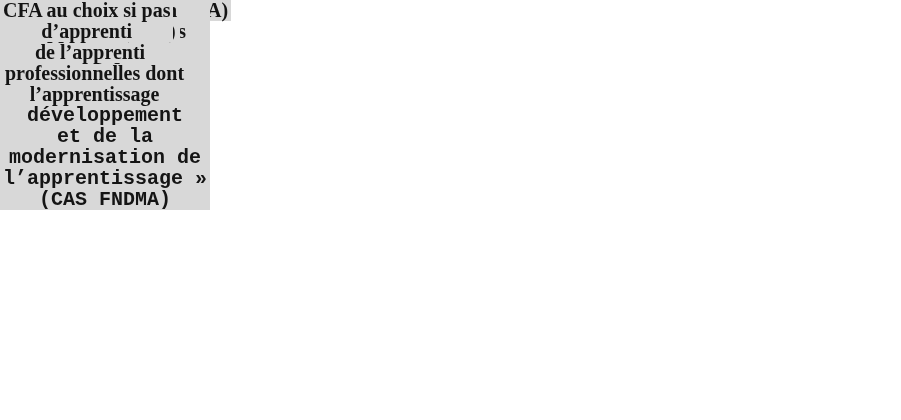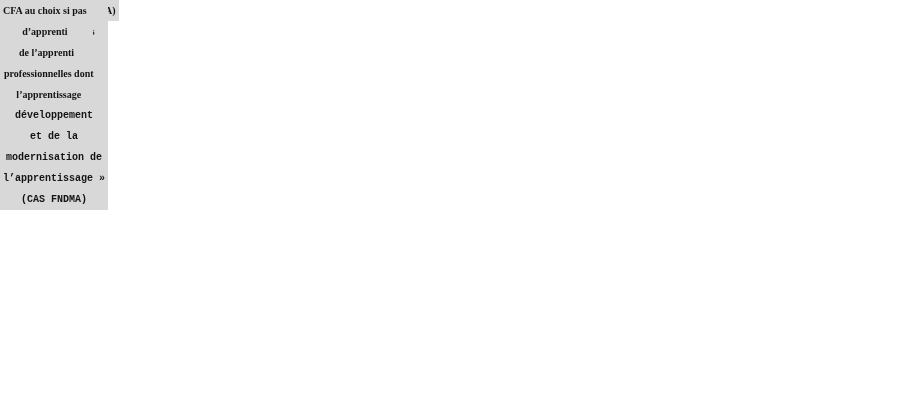--- a/index.html
+++ b/index.html
@@ -13,21 +13,21 @@
     color: #141414;
     overflow: hidden;
   }
   .box {
     position: absolute;
     background: #d8d8d8;
     display: flex;
     align-items: center;
     justify-content: center;
     text-align: center;
-    font-size: 10px;
+    font-size: 20px;
     line-height: 21px;
   }
   .box .lbl { white-space: pre-line; padding: 0 3px; }
   .arrow {
     position: absolute;
     background: #dddddd;
     clip-path: polygon(0 0, 100% 0, 50% 100%);
   }
 
   

